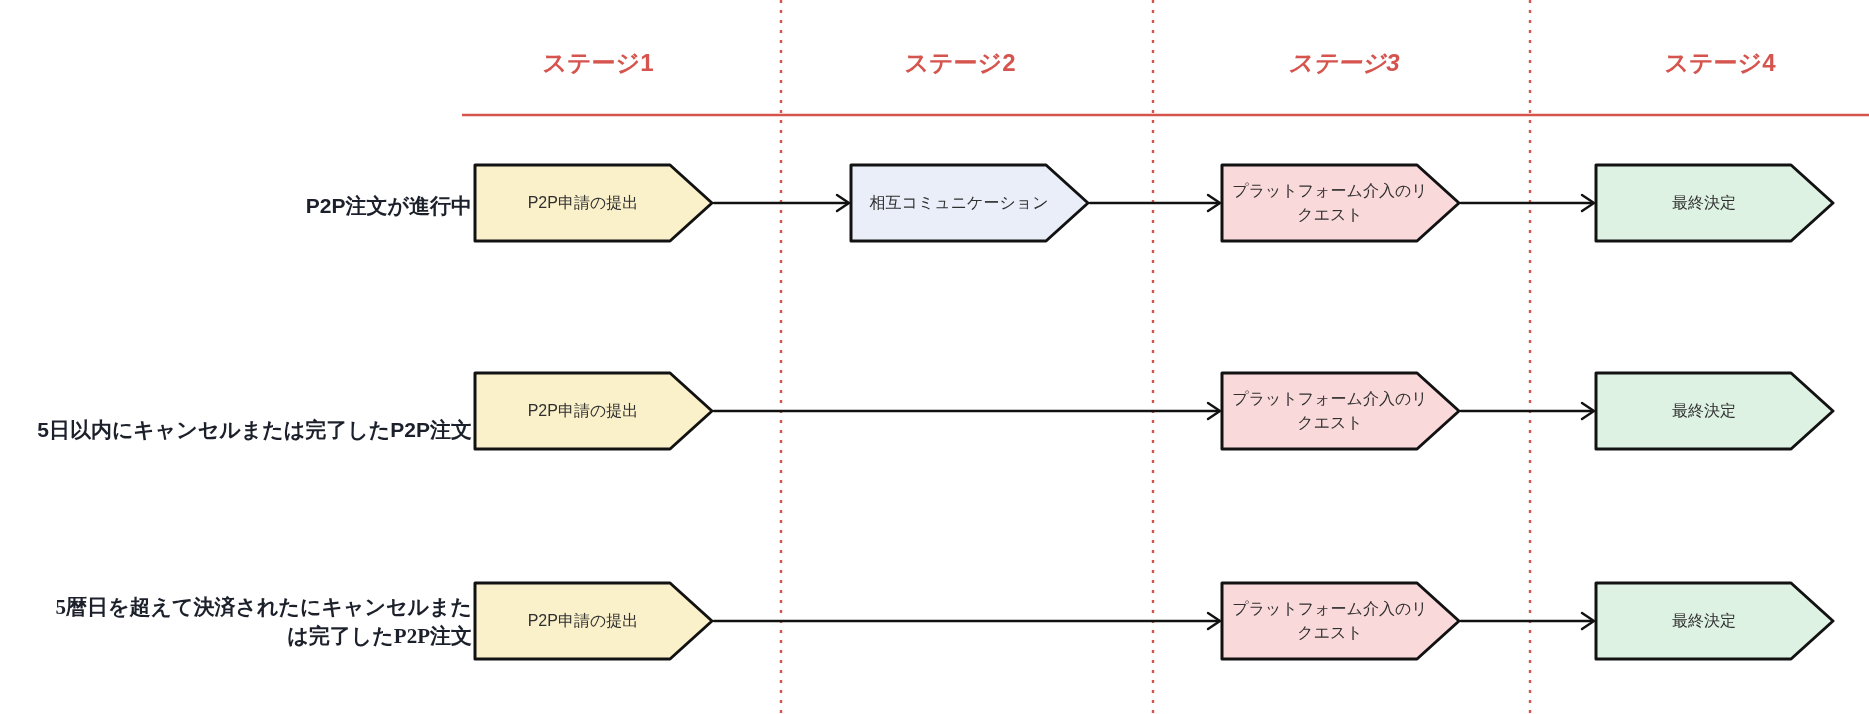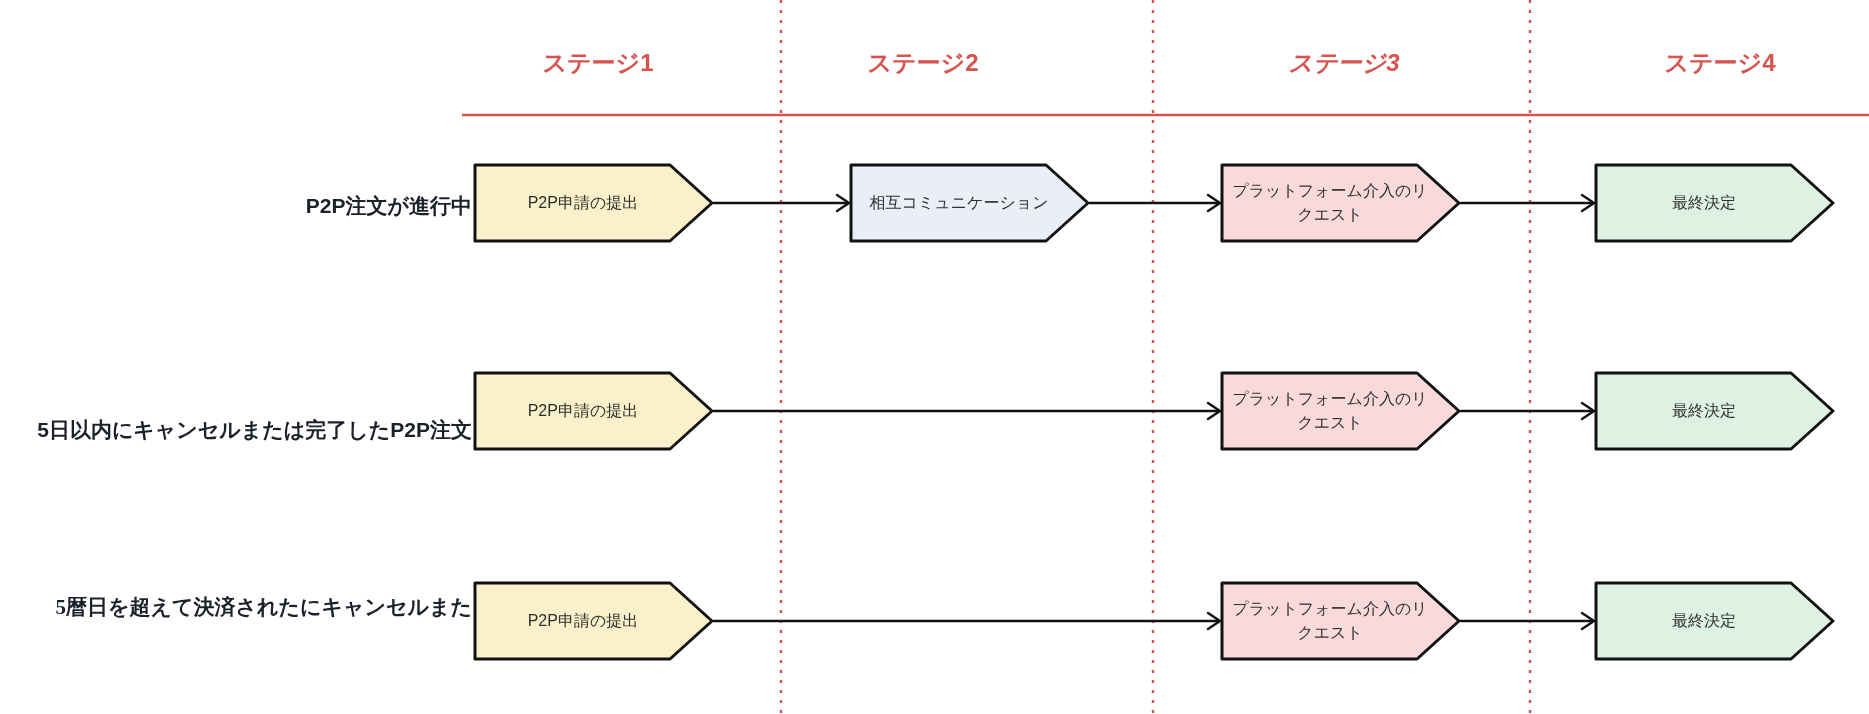--- a/index.html
+++ b/index.html
@@ -81,28 +81,29 @@
       <line x1="714" y1="621" x2="1217" y2="621"></line>
         <polyline points="1208,613 1220,621 1208,629"></polyline>
     </g>
     <g class="edge">
       <line x1="1461" y1="621" x2="1591" y2="621"></line>
         <polyline points="1582,613 1594,621 1582,629"></polyline>
     </g>
   </svg>
 
   <div class="stage-header" style="left:428px;">ステージ1</div>
-  <div class="stage-header" style="left:753px;">ステージ2</div>
+  <div class="stage-header" style="left:790px;">ステージ2</div>
   <div class="stage-header" style="left:1174px;font-style:italic;">ステージ3</div>
   <div class="stage-header" style="left:1550px;">ステージ4</div>
 
   <div class="row-label" style="top:191px;">P2P注文が進行中</div>
   <div class="row-label" style="top:415px;">5日以内にキャンセルまたは完了したP2P注文</div>
   <div class="row-label" style="top:593px;font-family:Liberation Serif, serif;">
     <span>5暦日を超えて決済されたにキャンセルまた</span>
+    <span>は完了したP2P注文</span>
   </div>
 
   <div class="node-label" style="left:475px;top:165px;">
       <span>P2P申請の提出</span>
     </div>
   <div class="node-label" style="left:851px;top:165px;justify-content:center;">
       <span>相互コミュニケーション</span>
     </div>
   <div class="node-label" style="left:1222px;top:165px;">
       <span>プラットフォーム介入のリクエスト</span>

